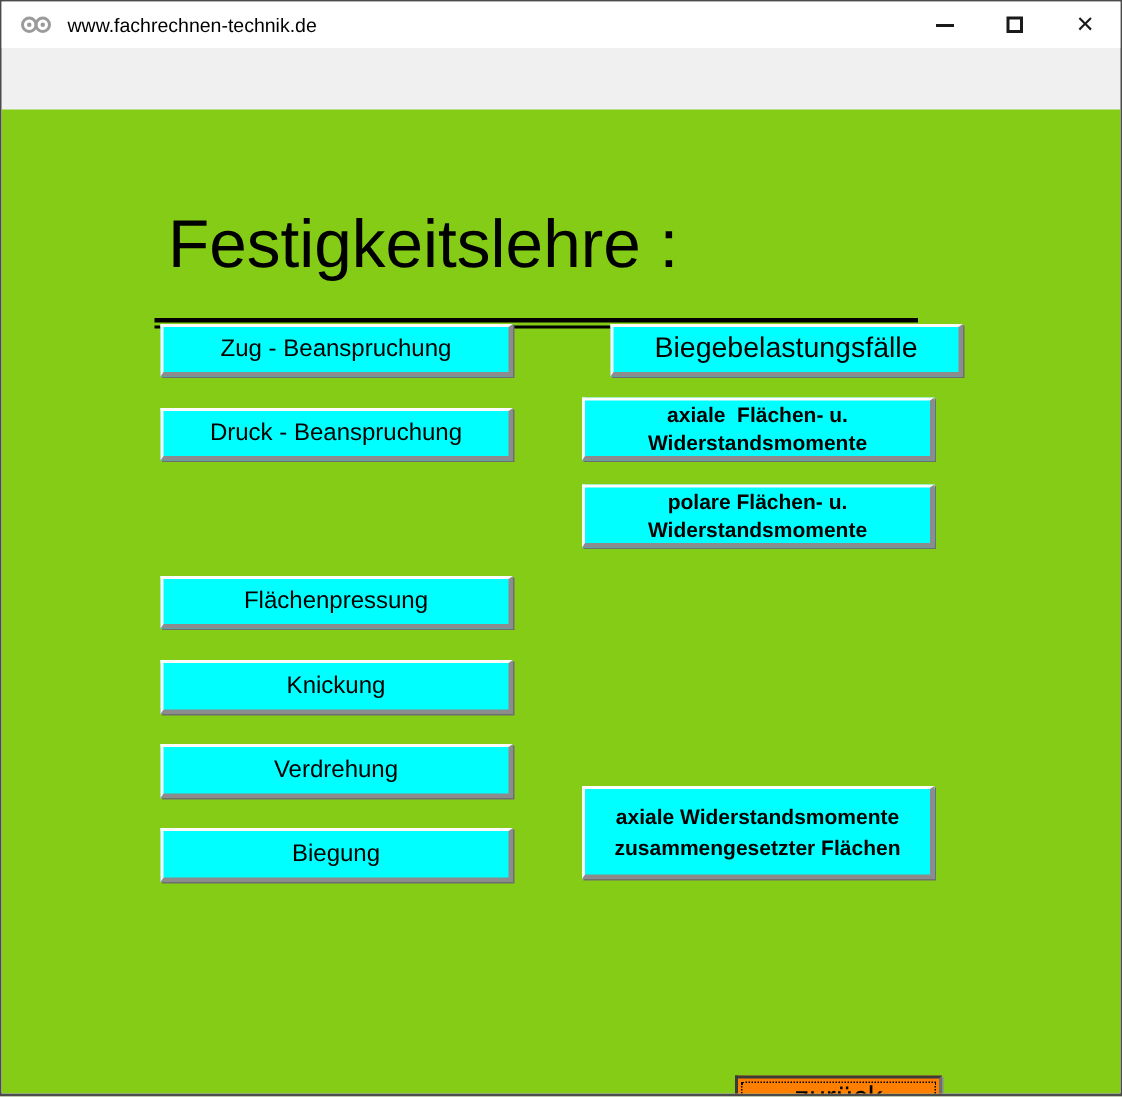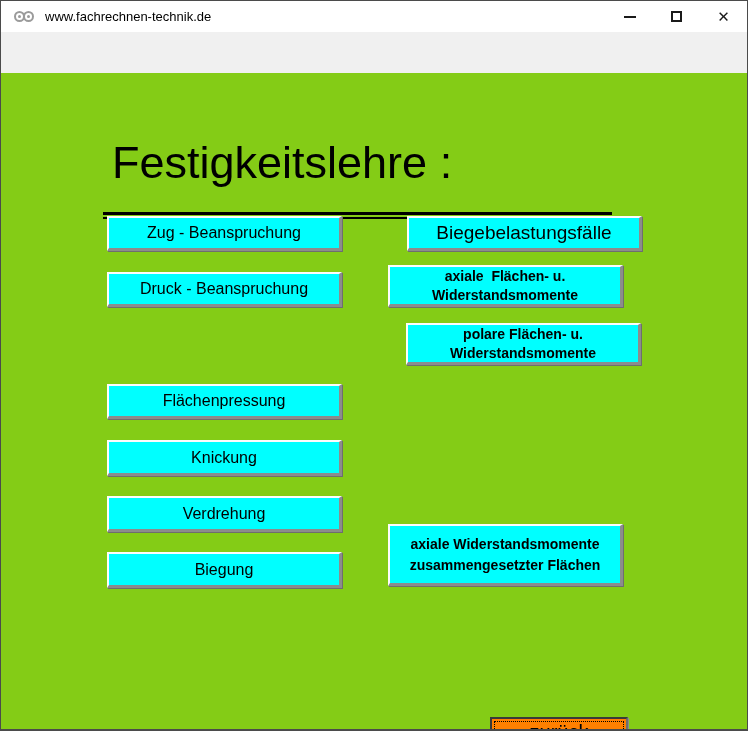--- a/index.html
+++ b/index.html
@@ -104,21 +104,21 @@
     <button class="cbtn single" style="left:106px;top:367px;width:235px;height:36px;">Knickung</button>
     <button class="cbtn single" style="left:106px;top:479px;width:235px;height:36px;">Biegung</button>
 
     <button class="cbtn single-right" style="left:406px;top:143px;width:235px;height:35px;">Biegebelastungsfälle</button>
 
     <button class="cbtn multi" style="left:387px;top:192px;width:235px;height:42px;">
       <span class="btn-line">axiale  Flächen- u.</span>
       <span class="btn-line">Widerstandsmomente</span>
     </button>
 
-    <button class="cbtn multi" style="left:405px;top:250px;width:235px;height:42px;">
+    <button class="cbtn multi" style="left:387px;top:250px;width:235px;height:42px;">
       <span class="btn-line">polare Flächen- u.</span>
       <span class="btn-line">Widerstandsmomente</span>
     </button>
 
     <button class="cbtn big" style="left:387px;top:451px;width:235px;height:62px;">
       <span class="btn-line">axiale Widerstandsmomente</span>
       <span class="btn-line">zusammengesetzter Flächen</span>
     </button>
 
     <button class="back-btn">

